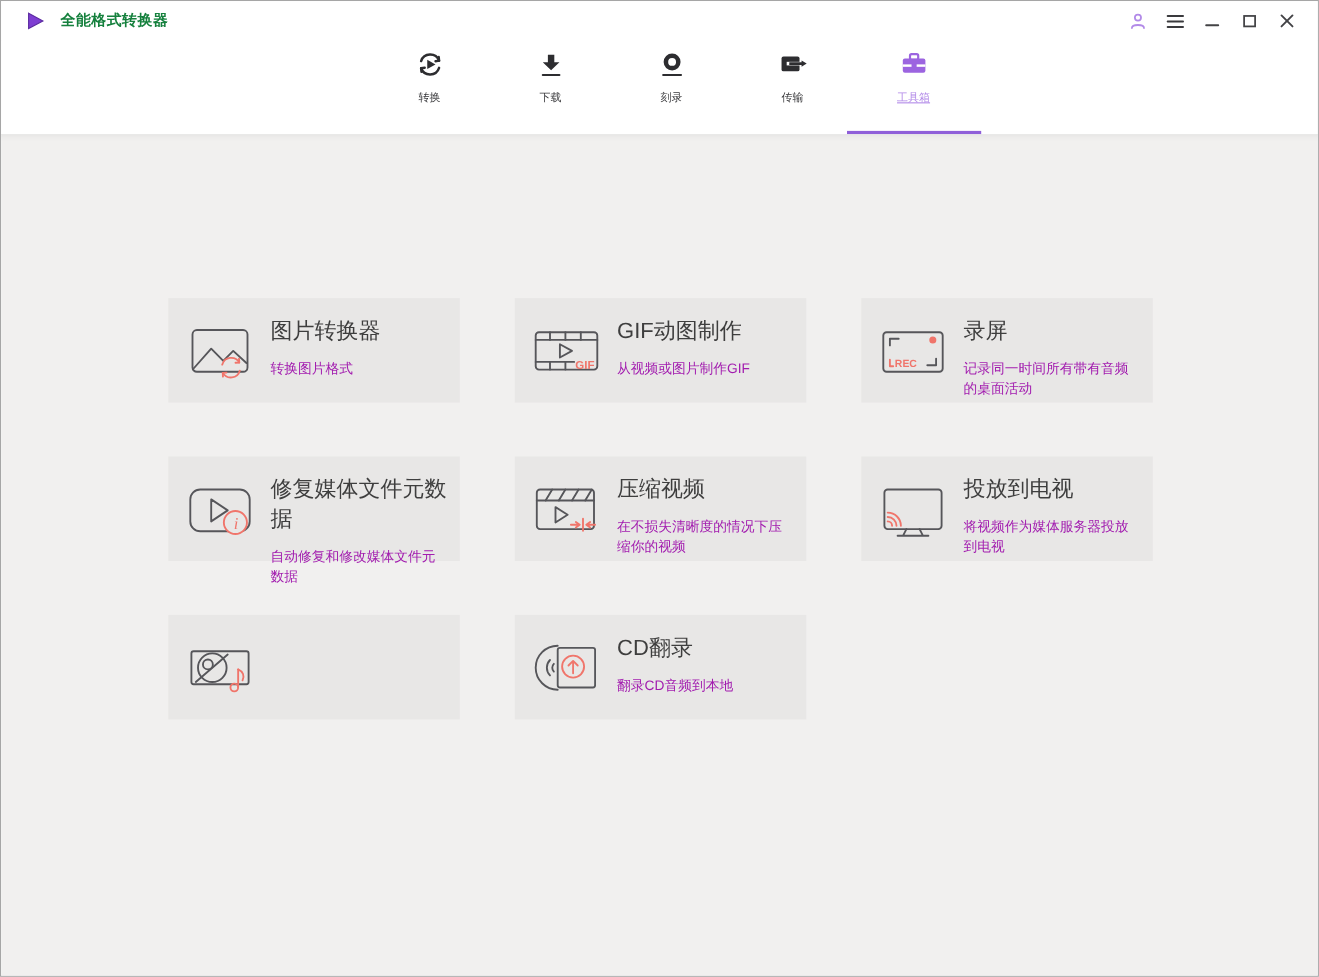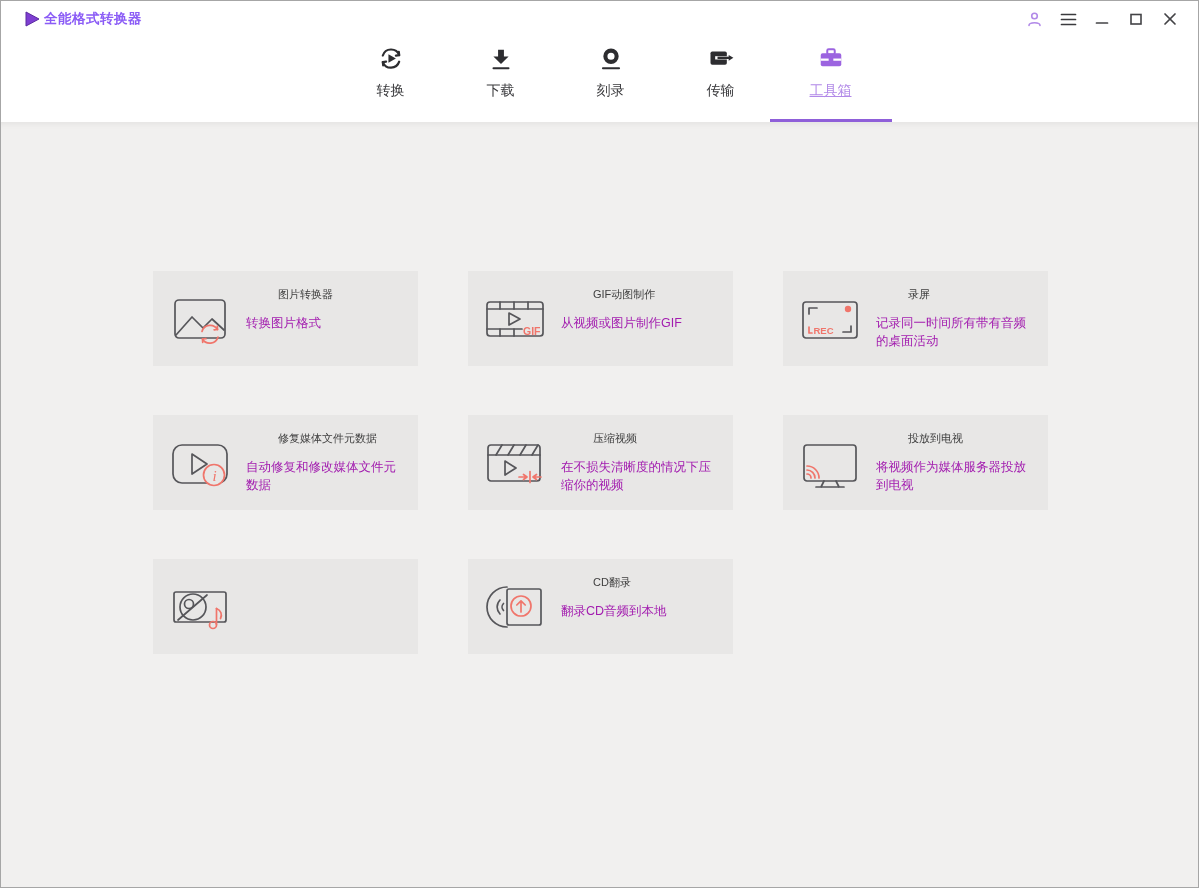--- a/index.html
+++ b/index.html
@@ -14,41 +14,41 @@
     --stroke:#56565a;
   }
   *{margin:0;padding:0;box-sizing:border-box;}
   html,body{width:1199px;height:888px;}
   body{font-family:"Liberation Sans","DejaVu Sans",sans-serif;background:#fff;}
   .window{position:relative;width:1199px;height:888px;border:1px solid #a6a6a6;background:#fff;overflow:hidden;}
 
   
   .titlebar{position:absolute;top:0;left:0;right:0;height:36px;background:#fff;display:flex;align-items:center;}
   .logo{margin-left:22px;width:18px;height:18px;display:flex;align-items:center;}
-  .app-title{margin-left:3px;font-size:13.5px;font-weight:bold;color:#8b5cf6;letter-spacing:.5px;}
+  .app-title{margin-left:14px;font-size:13.5px;font-weight:bold;color:#15803d;letter-spacing:.5px;}
   .tb-right{position:absolute;right:18px;top:0;height:36px;display:flex;align-items:center;gap:14px;}
   .tb-btn{width:20px;height:20px;display:flex;align-items:center;justify-content:center;cursor:pointer;}
   .tb-btn svg{display:block;}
 
   
   .navbar{position:absolute;top:36px;left:0;right:0;height:85px;background:#fff;}
   .nav-tabs{position:absolute;left:50%;top:6px;transform:translateX(calc(-50% + 11px));display:flex;gap:34px;}
   .tab{width:76px;display:flex;flex-direction:column;align-items:center;cursor:pointer;position:relative;height:79px;}
   .tab .tab-icon{height:30px;display:flex;align-items:flex-end;justify-content:center;}
-  .tab .tab-label{margin-top:9px;font-size:14px;color:#38383b;}
+  .tab .tab-label{margin-top:9px;font-size:10px;color:#38383b;}
   .tab.active .tab-label{color:var(--purple-label);text-decoration:underline;}
   .tab.active::after{content:"";position:absolute;bottom:0;left:50%;transform:translateX(-50%);width:122px;height:3px;background:var(--purple-line);}
 
   
   .content{position:absolute;top:121px;left:0;right:0;bottom:0;background:var(--content-bg);box-shadow:inset 0 7px 7px -6px rgba(0,0,0,.07);}
   .cards{position:absolute;left:152px;top:149px;display:grid;grid-template-columns:repeat(3,265px);grid-auto-rows:95px;column-gap:50px;row-gap:49px;}
   .card{background:var(--card-bg);display:flex;align-items:center;cursor:pointer;}
   .card-icon{width:64px;height:64px;margin-left:15px;flex:0 0 64px;}
   .card-text{margin-left:14px;margin-right:8px;width:162px;align-self:flex-start;padding-top:16px;}
-  .card-title{font-size:11px;color:#3e3e3e;margin-left:32px;}
+  .card-title{font-size:20px;color:#3e3e3e;}
   .card-desc{margin-top:12px;font-size:12.5px;line-height:1.45;color:#a21caf;}
   svg .ln{fill:none;stroke:var(--stroke);stroke-width:1.7;stroke-linecap:round;stroke-linejoin:round;}
   svg .cr{fill:none;stroke:var(--coral);stroke-width:1.7;stroke-linecap:round;stroke-linejoin:round;}
   svg .cr-txt{fill:var(--coral);font-family:"Liberation Sans",sans-serif;font-weight:bold;}
 </style>
 </head>
 <body>
 
 <div class="window">
 

